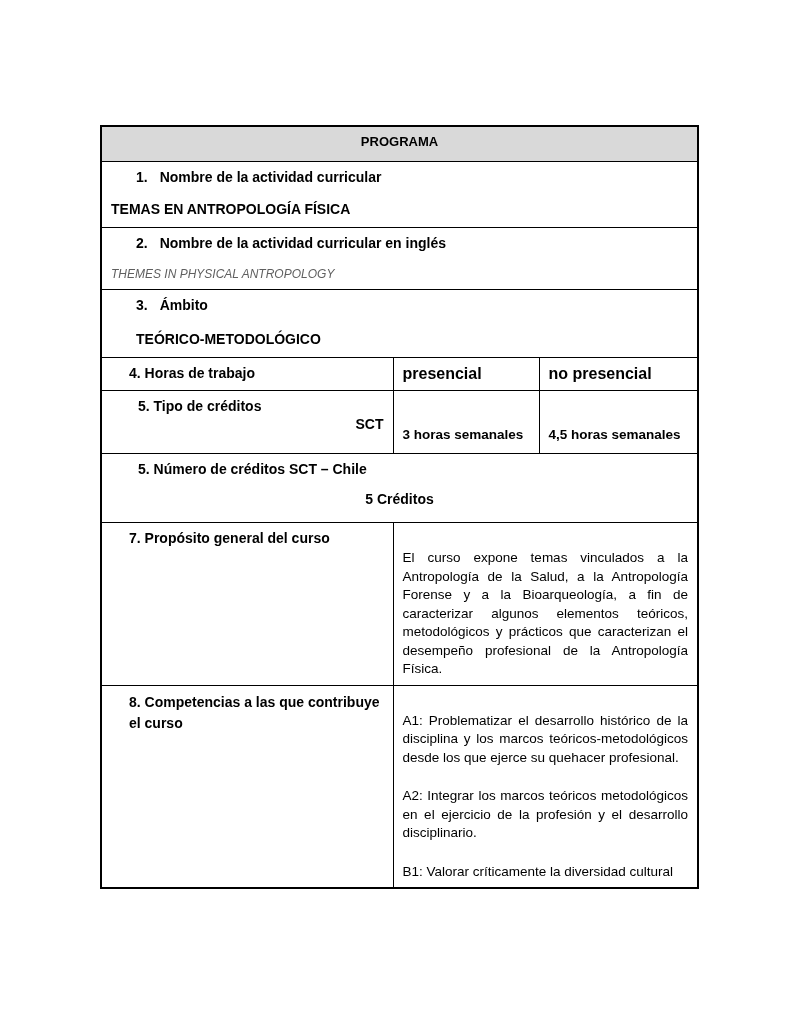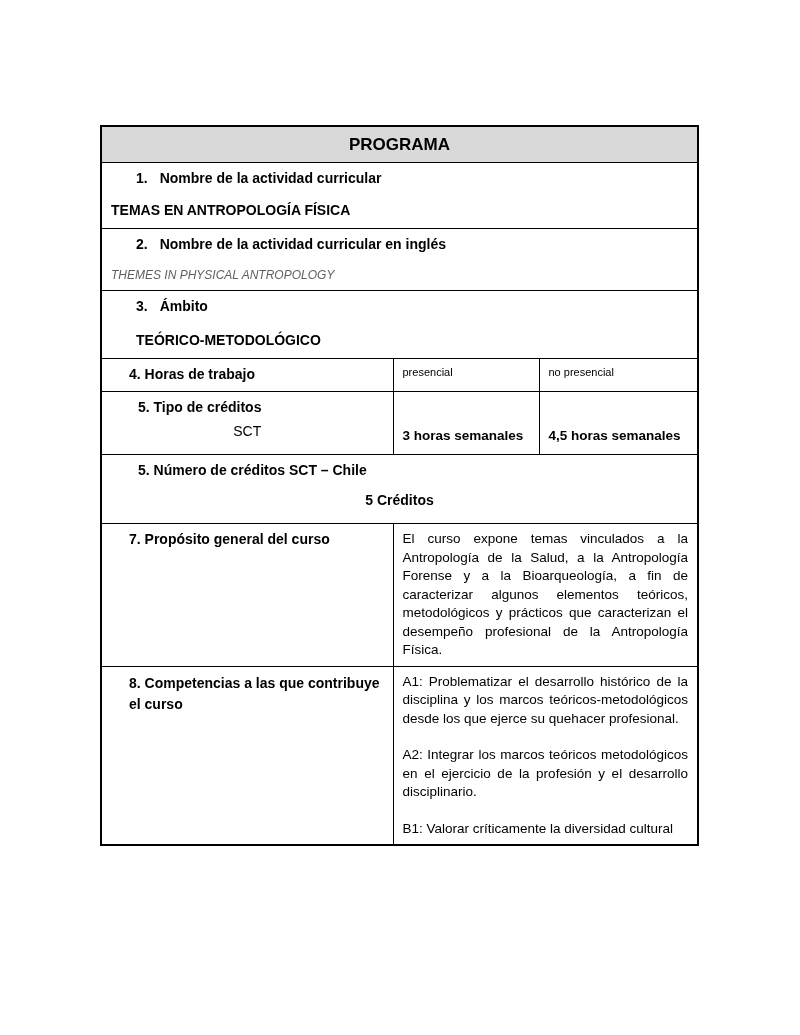--- a/index.html
+++ b/index.html
@@ -25,43 +25,44 @@
     vertical-align: top;
     padding: 6px 9px;
     font-size: 14px;
     line-height: 1.3;
     overflow: hidden;
   }
   .hdr-cell {
     background: #d9d9d9;
     text-align: center;
     font-weight: bold;
-    font-size: 17px;
+    font-size: 13px;
     height: 35px;
     padding-top: 7px;
   }
   .bold { font-weight: bold; padding-left: 27px; }
   .numbered { display: flex; gap: 12px; padding-left: 25px; font-weight: bold; }
   .value-line { margin-top: 14px; font-weight: bold; }
   .value-indent { margin-top: 16px; padding-left: 25px; font-weight: bold; }
   .italic-gray { margin-top: 15px; font-style: italic; color: #5f5f5f; font-weight: normal; font-size: 12px; }
   .dept { margin-top: 15px; font-weight: bold; font-size: 13px; }
   .long-label { font-weight: bold; font-size: 13.5px; }
   .center { text-align: center; }
   .vbottom { vertical-align: bottom; padding-bottom: 10px; }
-  .plain { font-weight: normal; font-size: 11px; }
+  .plain { font-weight: bold; font-size: 16px; }
   .small-bold { font-weight: bold; font-size: 13.5px; }
-  .sct { margin-top: 6px; text-align: center; font-weight: normal; }
+  .sct { margin-top: 0; text-align: right; font-weight: bold; }
   .creditos { margin-top: 12px; text-align: center; font-weight: bold; }
   .para {
     font-weight: normal;
     font-size: 13.5px;
     line-height: 18.5px;
     text-align: justify;
     margin-bottom: 18px;
+    margin-top: 20px;
   }
   .para:last-child { margin-bottom: 0; }
   .h-r1  { height: 66px; }
   .h-r2  { height: 62px; }
   .h-r3  { height: 65px; }
   .h-r4  { height: 68px; }
   .h-r5  { height: 33px; }
   .h-r6  { height: 63px; }
   .h-r7  { height: 69px; }
   .h-r8  { height: 34px; }

